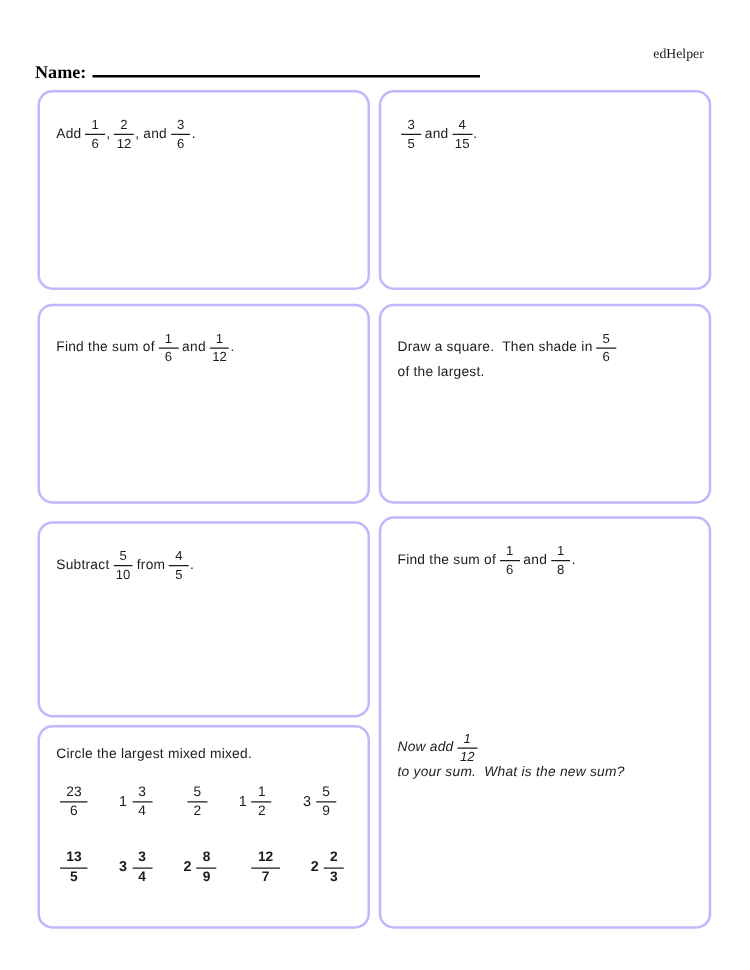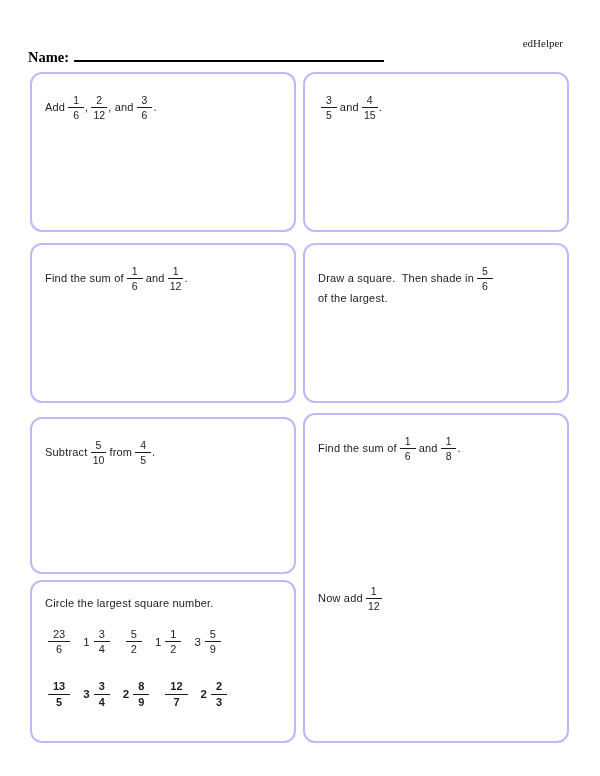--- a/index.html
+++ b/index.html
@@ -28,33 +28,33 @@
   #box-sum612     { left:30px;  top:243px; height:160px; }
   #box-square     { left:303px; top:243px; height:160px; }
   #box-subtract   { left:30px;  top:417px; height:157px; }
   #box-circle     { left:30px;  top:580px; height:163px; }
   #box-sumtall    { left:303px; top:413px; height:330px; }
   .line {
     display:flex; align-items:center; flex-wrap:wrap;
     margin:20px 10px 0 13px; font-size:11px; letter-spacing:0.2px;
     white-space:pre-wrap; line-height:1.25;
   }
-  .line.abs { position:absolute; left:0; right:0; margin:0 10px 0 13px; }
+  .line.abs { position:absolute; left:0; right:0; margin:0 10px 0 13px;font-style:italic; }
   .txt { white-space:pre-wrap; }
   .comma { margin-left:-2px; }
   .frac {
     display:inline-flex; flex-direction:column; align-items:center;
     font-size:10.5px; line-height:1.15; margin:0 3px; letter-spacing:0;
   }
   .frac .num { border-bottom:1.4px solid #1c1c1c; padding:0 5px 1px 5px; }
   .frac .den { padding-top:1px; }
   .mixed { display:inline-flex; align-items:center; }
   .whole { font-size:11.5px; margin-right:1px; }
   .opt-row {
-    display:flex; align-items:center; margin-left:13px; column-gap:10px;
+    display:flex; align-items:center; margin-left:13px; column-gap:22px;
   }
   .opt-row.r1 { margin-top:17px; }
   .opt-row.r2 { margin-top:24px;font-weight:bold; }
   .opt-row .frac { font-size:11px; }
 </style>
 </head>
 <body>
 
 <div id="page">
 
@@ -156,26 +156,27 @@
         <span class="den">8</span>
       </span>
       <span class="txt comma">.</span>
     </div>
     <div class="line abs" style="top:170px;">
       <span class="txt">Now add</span>
       <span class="frac">
         <span class="num">1</span>
         <span class="den">12</span>
       </span>
+      <span class="txt">to your sum.  What is the new sum?</span>
     </div>
   </div>
 
   <div class="box" id="box-circle">
     <div class="line" style="margin-top:15px;">
-      <span class="txt">Circle the largest square number.</span>
+      <span class="txt">Circle the largest mixed mixed.</span>
     </div>
     <div class="opt-row r1">
       <span class="frac">
         <span class="num">23</span>
         <span class="den">6</span>
       </span>
       <span class="mixed">
         <span class="whole">1</span>
         <span class="frac">
           <span class="num">3</span>

